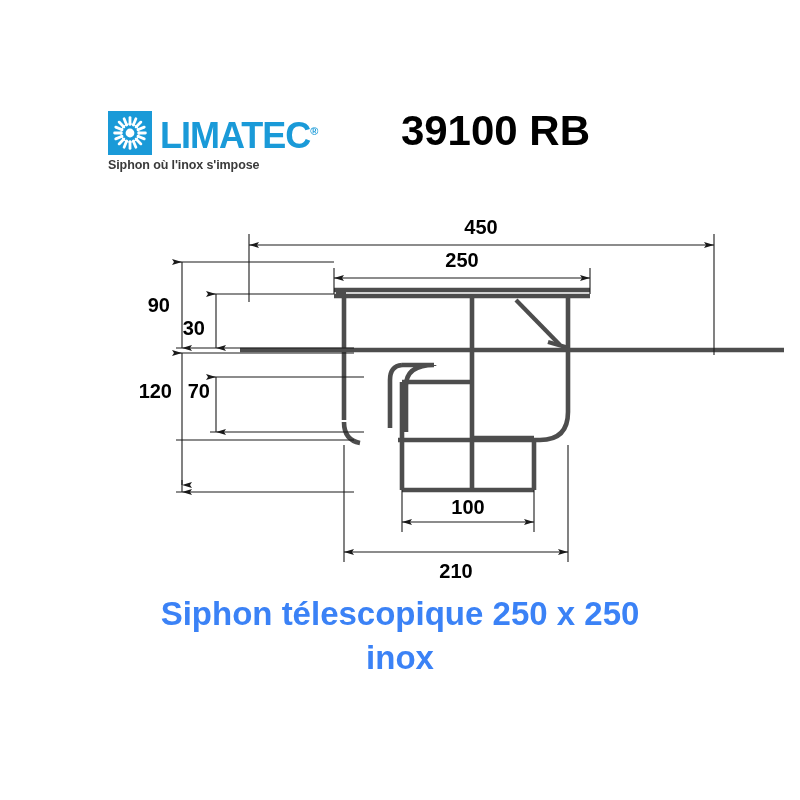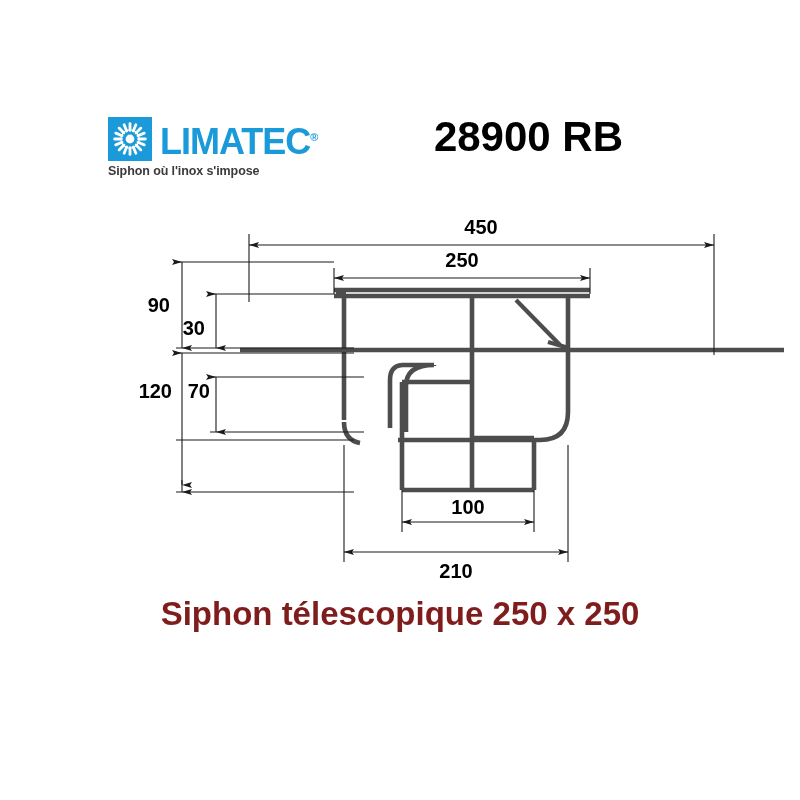--- a/index.html
+++ b/index.html
@@ -13,24 +13,23 @@
     position: relative;
     font-family: "Liberation Sans", sans-serif;
     color: #000000;
     overflow: hidden;
   }
 
   
   #header {
     position: absolute;
     left: 0;
-    top: 16px;
+    top: 10px;
     width: 678px;
     height: 190px;
-    padding-left: 33px;
   }
 
   #logo-block {
     position: absolute;
     left: 108px;
     top: 100px;
     width: 170px;
     height: 72px;
   }
   #logo-row {
@@ -103,21 +102,21 @@
   #caption {
     position: absolute;
     left: 0;
     top: 592px;
     width: 800px;
     text-align: center;
     font-family: "Liberation Sans", sans-serif;
     font-weight: bold;
     font-size: 33px;
     line-height: 44px;
-    color: #7f1d1d;
+    color: #3b82f6;
   }
   #caption .line { display: block; }
 </style>
 </head>
 <body>
 
 <div id="header">
 
   <div id="logo-block">
     <div id="logo-row">
@@ -146,21 +145,21 @@
             </g>
             <circle cx="22" cy="22" r="9.2" fill="none" stroke="#ffffff" stroke-width="1.1"></circle>
           </g>
         </svg>
       </span>
       <span id="logo-wordmark"><span>LIMATEC</span><span id="logo-reg">®</span></span>
     </div>
     <div id="logo-tagline">Siphon où l'inox s'impose</div>
   </div>
 
-  <div id="product-code">28900 RB</div>
+  <div id="product-code">39100 RB</div>
 </div>
 
 <div id="drawing-wrap">
   <svg id="drawing-svg" viewBox="0 0 800 395">
     <defs>
       <marker id="arrL" markerWidth="12" markerHeight="8" refX="1" refY="4" orient="auto" markerUnits="userSpaceOnUse">
         <path d="M11,1 L1,4 L11,7 L9,4 Z" fill="#1a1a1a"></path>
       </marker>
       <marker id="arrR" markerWidth="12" markerHeight="8" refX="11" refY="4" orient="auto" markerUnits="userSpaceOnUse">
         <path d="M1,1 L11,4 L1,7 L3,4 Z" fill="#1a1a1a"></path>
@@ -260,13 +259,14 @@
       <text x="148" y="208" text-anchor="end">120</text>
       <text x="186" y="208" text-anchor="end">70</text>
       <text x="444" y="324" text-anchor="middle">100</text>
       <text x="432" y="388" text-anchor="middle">210</text>
     </g>
   </svg>
 </div>
 
 <div id="caption">
   <span class="line">Siphon télescopique 250 x 250</span>
+  <span class="line">inox</span>
 </div>
 
 </body></html>

